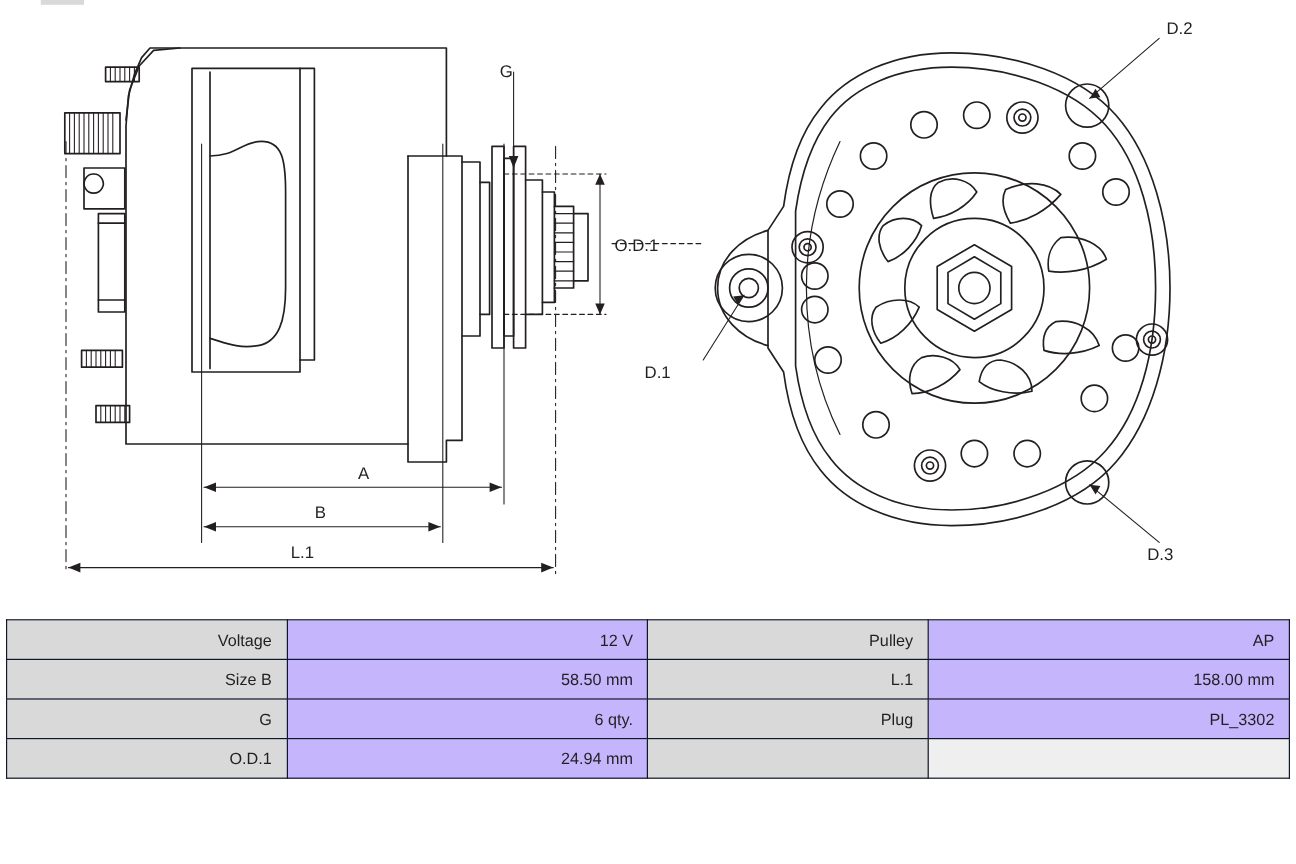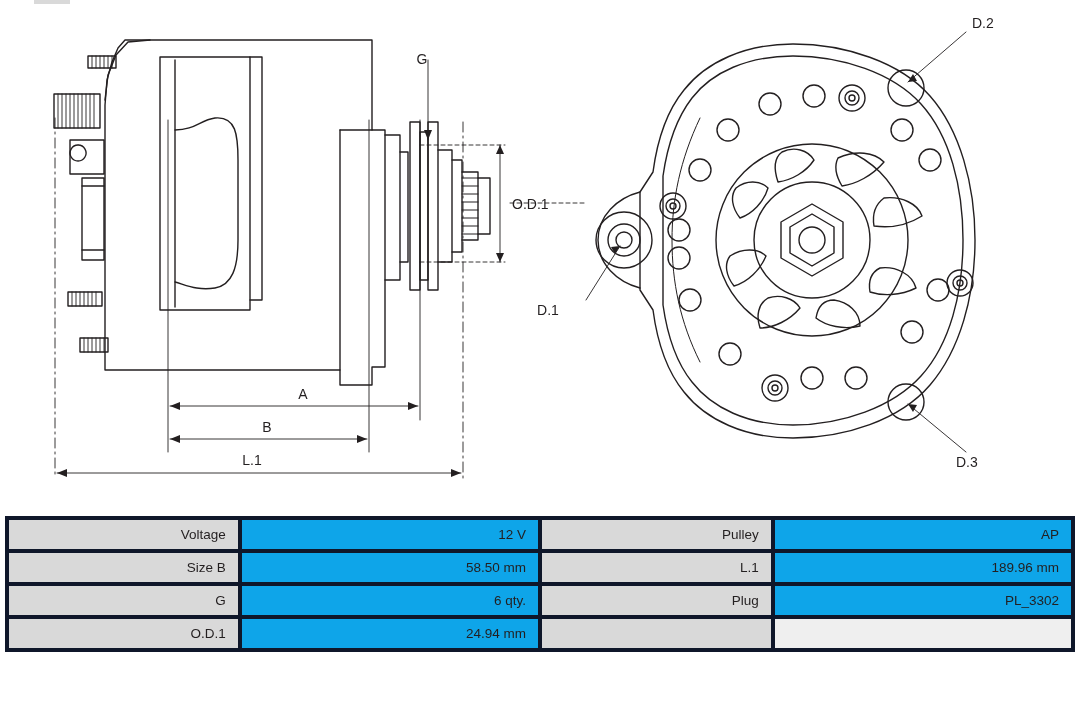--- a/index.html
+++ b/index.html
@@ -28,34 +28,34 @@
   }
   .spec-table {
     position:absolute;
     left:5px; top:516px;
     width:1070px;
     border-collapse:collapse;
     table-layout:fixed;
   }
   .spec-table td {
     height:33px;
-    border:4px solid #0f172a;
+    border:1px solid #0f172a;
     font-size:13.5px;
     padding:0 12px;
     vertical-align:middle;
     white-space:nowrap;
   }
   .spec-table td.lbl {
     background:#d9d9d9;
     text-align:right;
     width:225px;
     color:#231f20;
   }
   .spec-table td.val {
-    background:#0ea5e9;
+    background:#c4b5fd;
     text-align:right;
     width:290px;
     color:#231f20;
   }
   .spec-table td.empty {
     background:#efefef;
   }
   .spec-table td.empty.lbl { background:#d9d9d9; }
   .topbar {
     position:absolute;
@@ -307,21 +307,21 @@
     <tr>
       <td class="lbl">Voltage</td>
       <td class="val">12 V</td>
       <td class="lbl">Pulley</td>
       <td class="val">AP</td>
     </tr>
     <tr>
       <td class="lbl">Size B</td>
       <td class="val">58.50 mm</td>
       <td class="lbl">L.1</td>
-      <td class="val">189.96 mm</td>
+      <td class="val">158.00 mm</td>
     </tr>
     <tr>
       <td class="lbl">G</td>
       <td class="val">6 qty.</td>
       <td class="lbl">Plug</td>
       <td class="val">PL_3302</td>
     </tr>
     <tr>
       <td class="lbl">O.D.1</td>
       <td class="val">24.94 mm</td>

